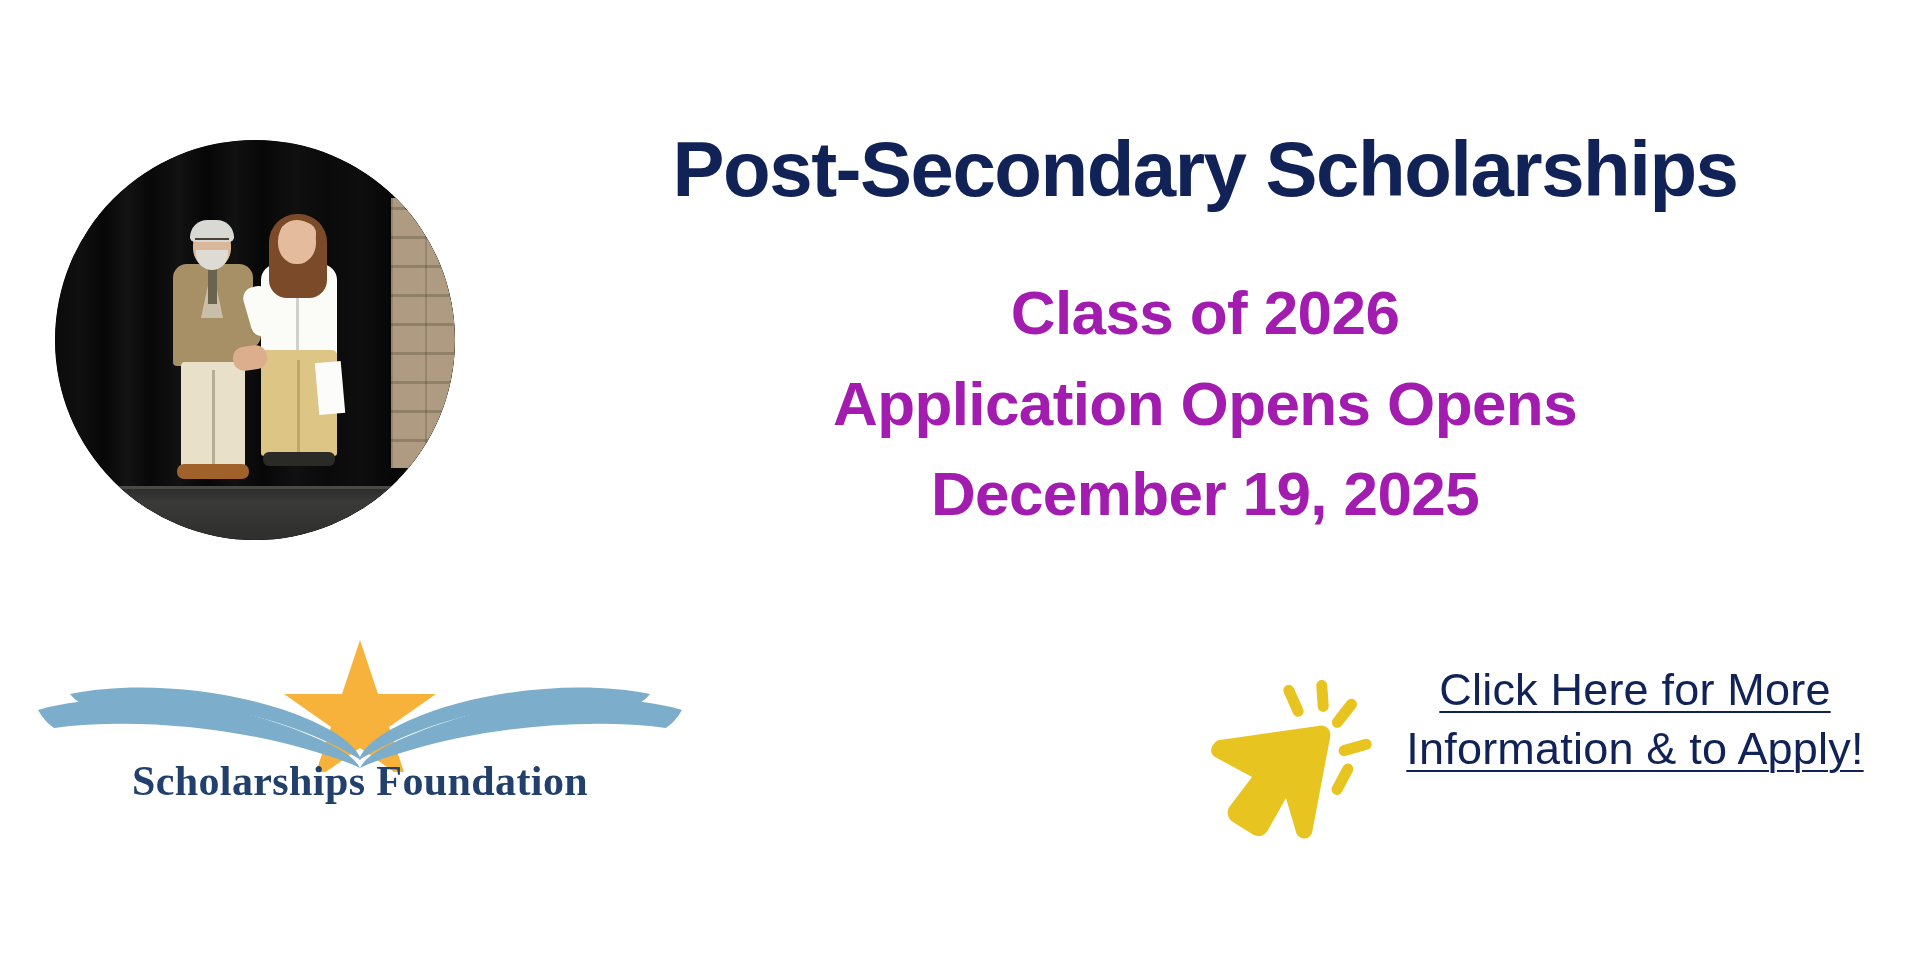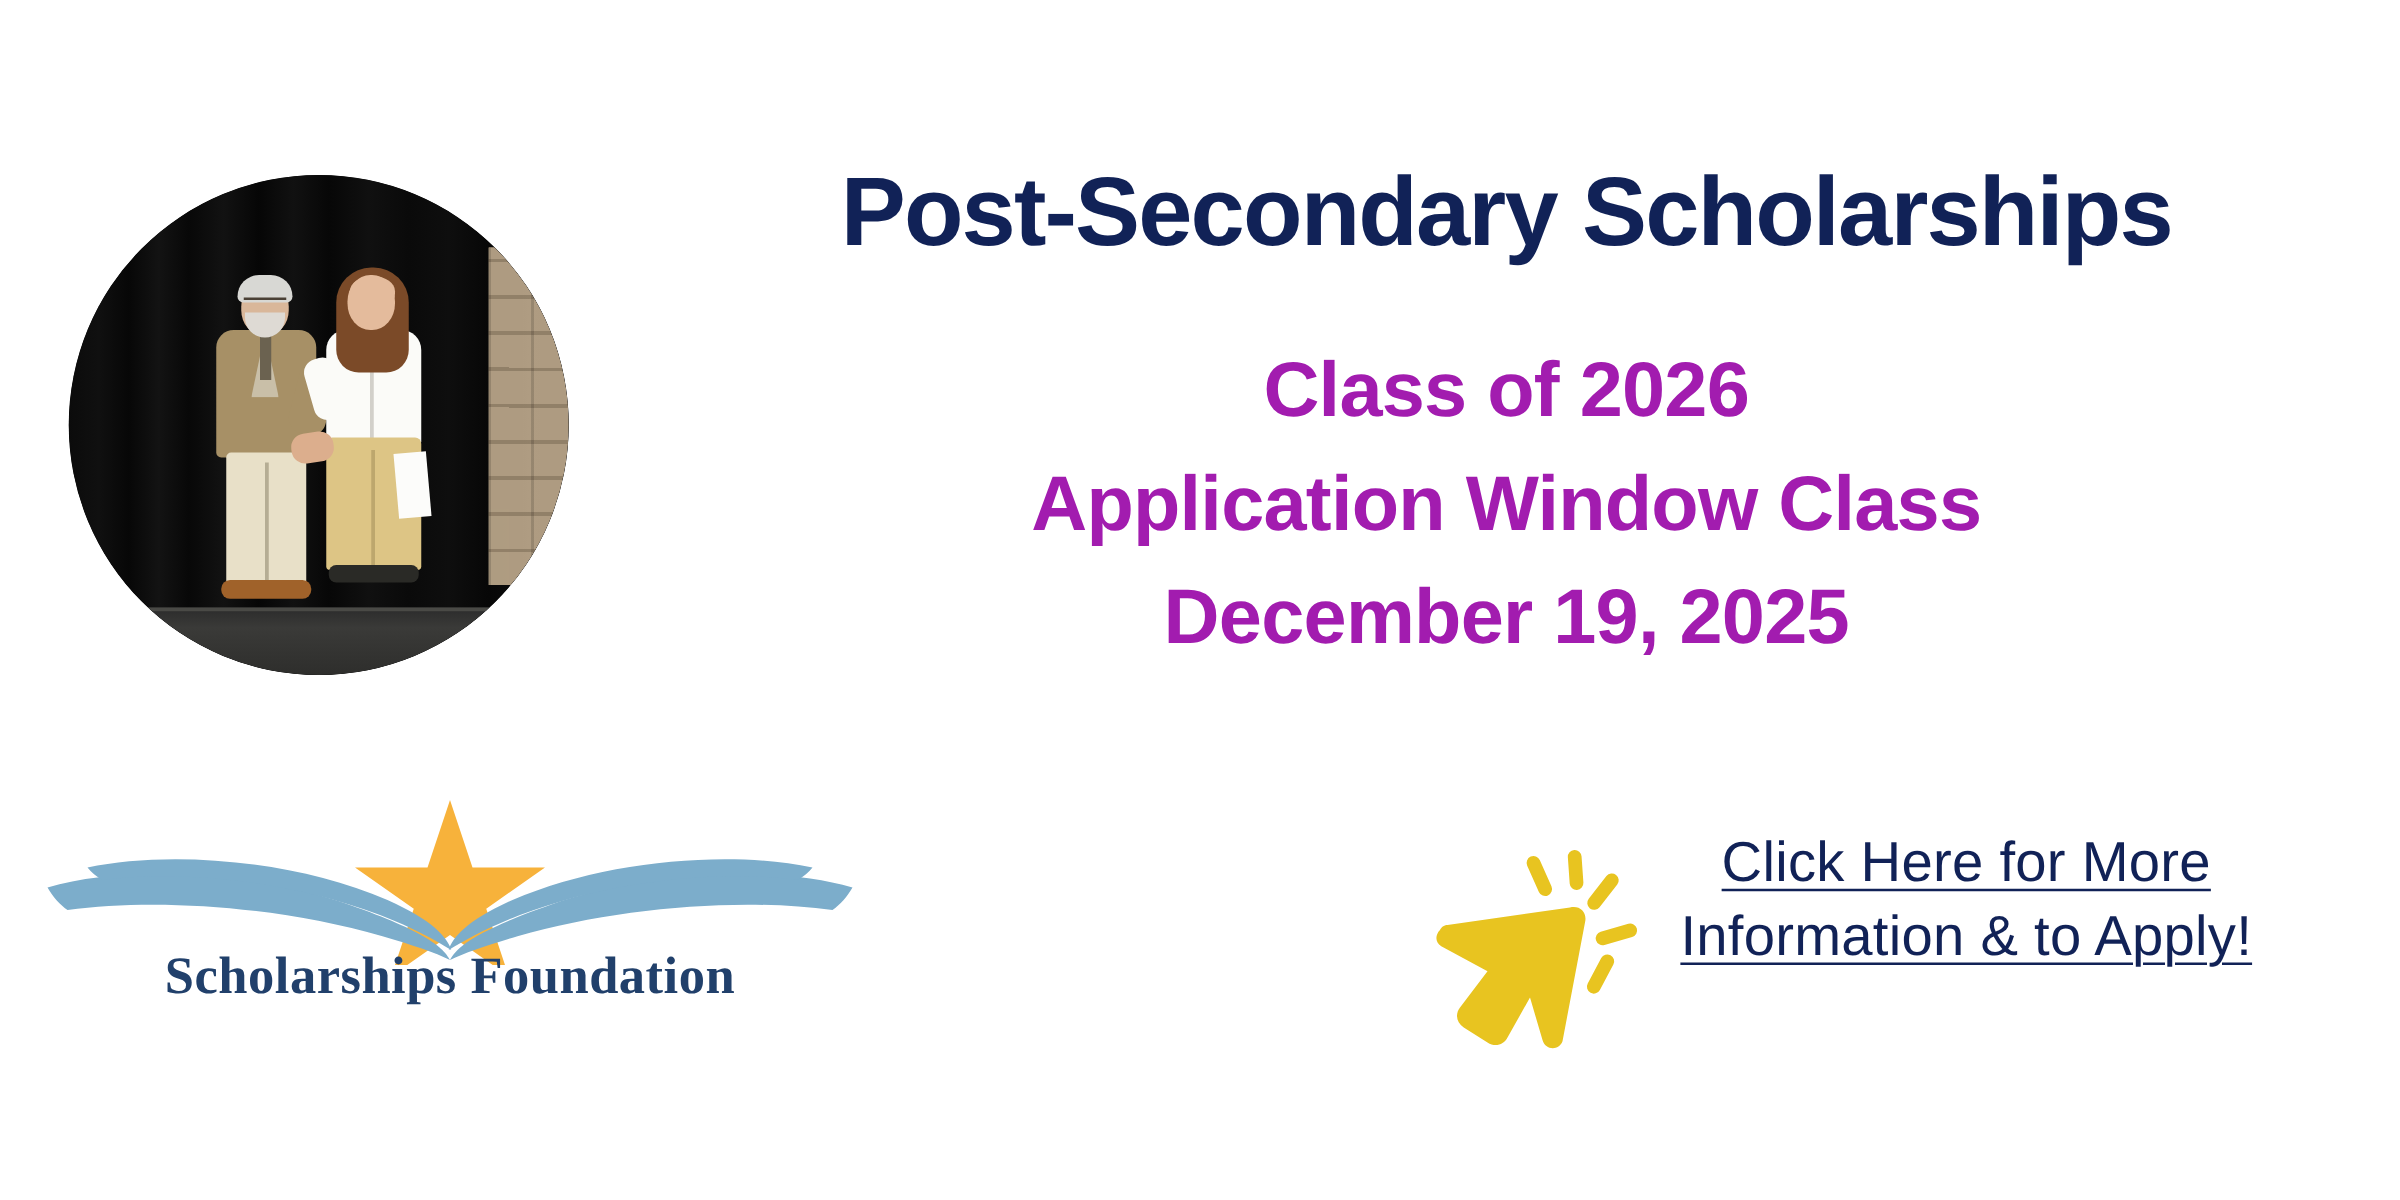--- a/index.html
+++ b/index.html
@@ -183,21 +183,21 @@
     display: block;
     font-size: 42px;
     font-weight: 700;
     letter-spacing: 0.4px;
     line-height: 1.3;
   }
 
   
   .cta {
     position: absolute;
-    left: 1128px;
+    left: 1190px;
     top: 660px;
     width: 700px;
     height: 230px;
   }
   .cursor-icon {
     position: absolute;
     left: 10px;
     top: 18px;
     width: 190px;
     height: 170px;
@@ -253,21 +253,21 @@
       </div>
 
       <div class="handshake"></div>
     </div>
   </div>
 
   <div class="headline">Post-Secondary Scholarships</div>
 
   <div class="subhead">
     <span class="line">Class of 2026</span>
-    <span class="line">Application Window Class</span>
+    <span class="line">Application Opens Opens</span>
     <span class="line">December 19, 2025</span>
   </div>
 
   <div class="logo">
     <svg class="logo-mark" viewBox="0 0 660 140">
 
       <polygon fill="#f7b23b" points="330,8 348,62 406,62 359,95 377,149 330,116 283,149 301,95 254,62 312,62"></polygon>
 
       <path fill="#7cadcb" d="M8,78 C70,60 170,64 250,92 C310,113 325,126 330,136
                                C318,130 300,124 276,117 C196,94 98,86 24,96

